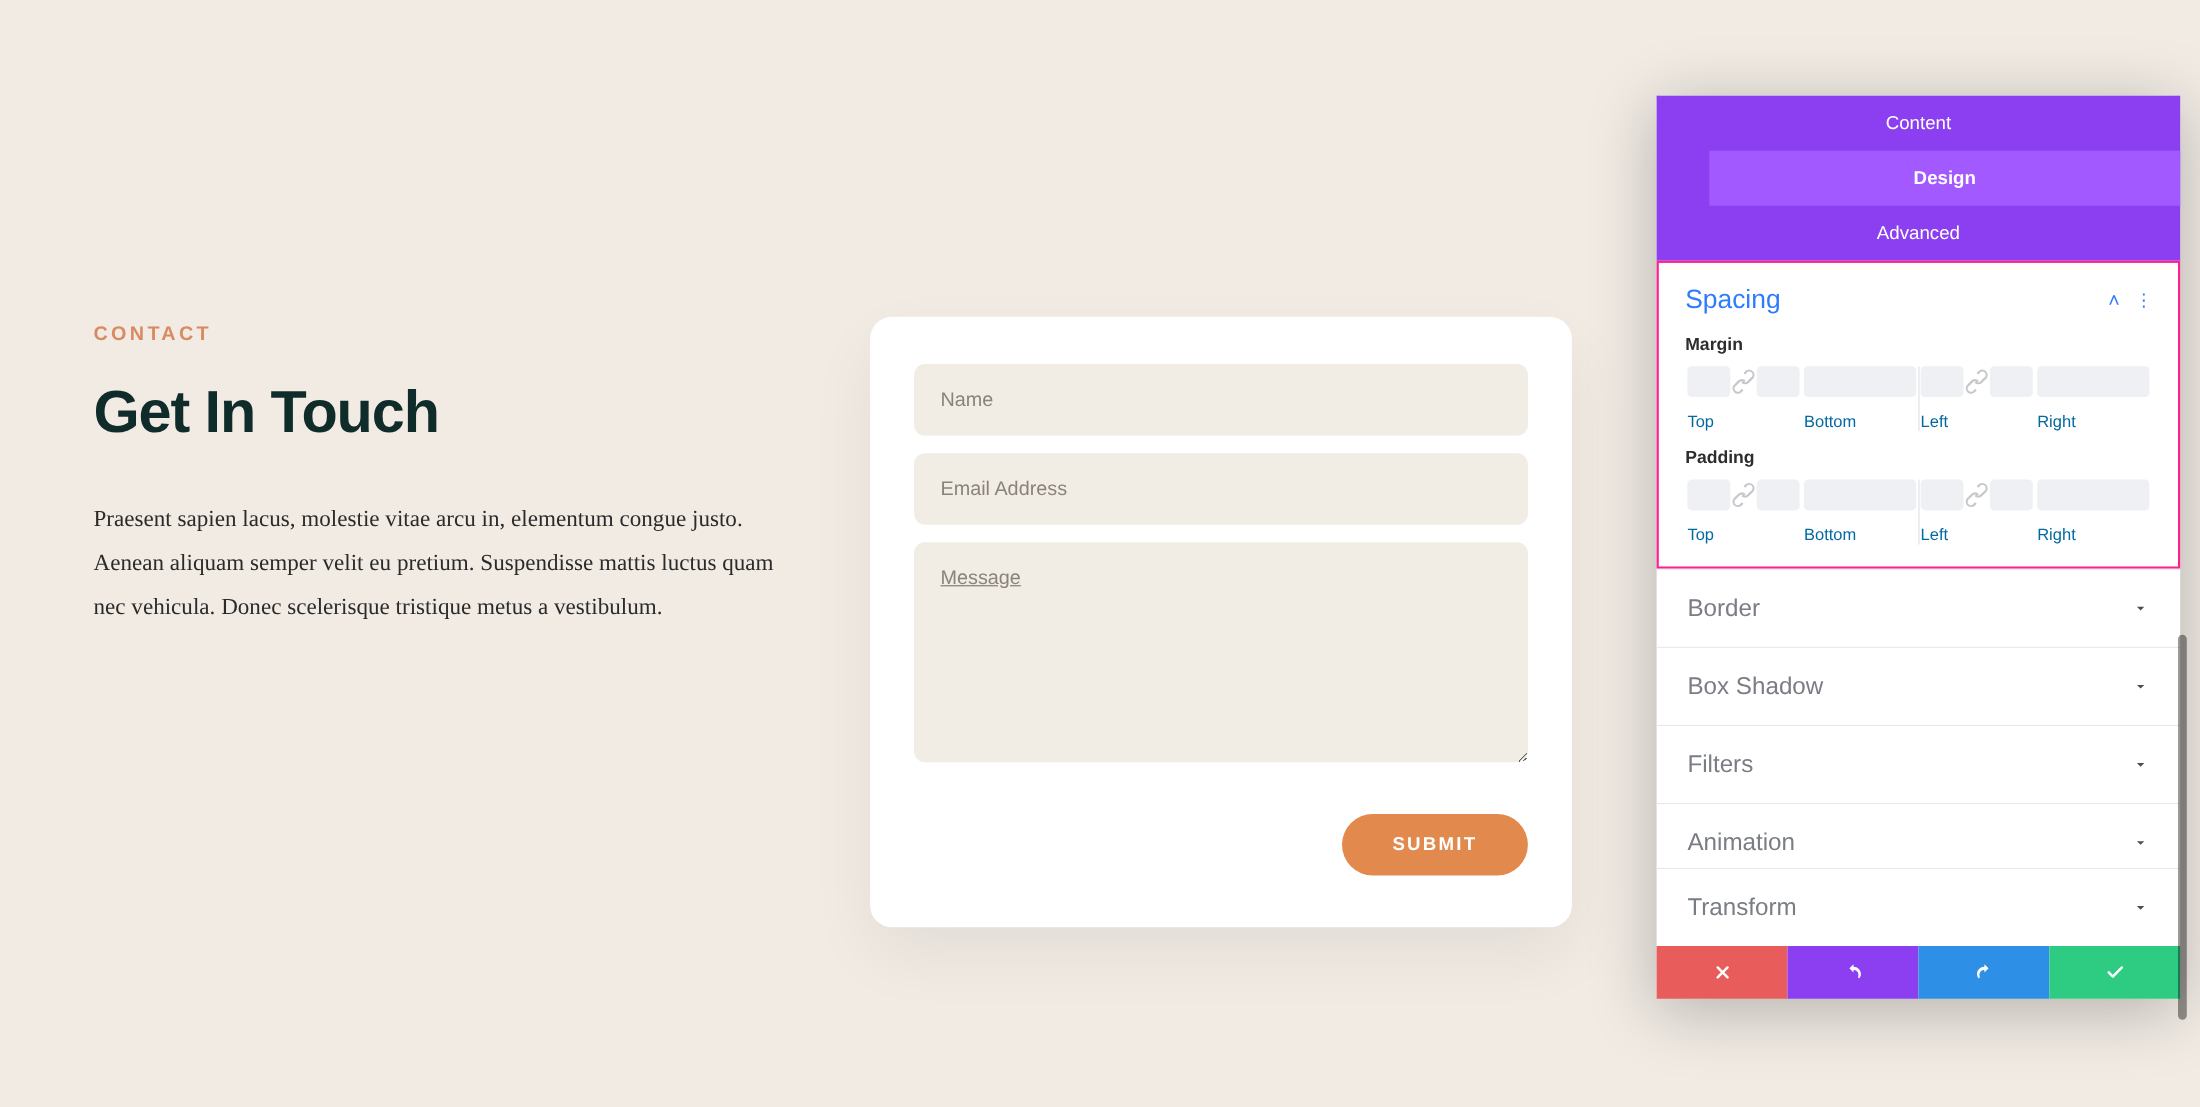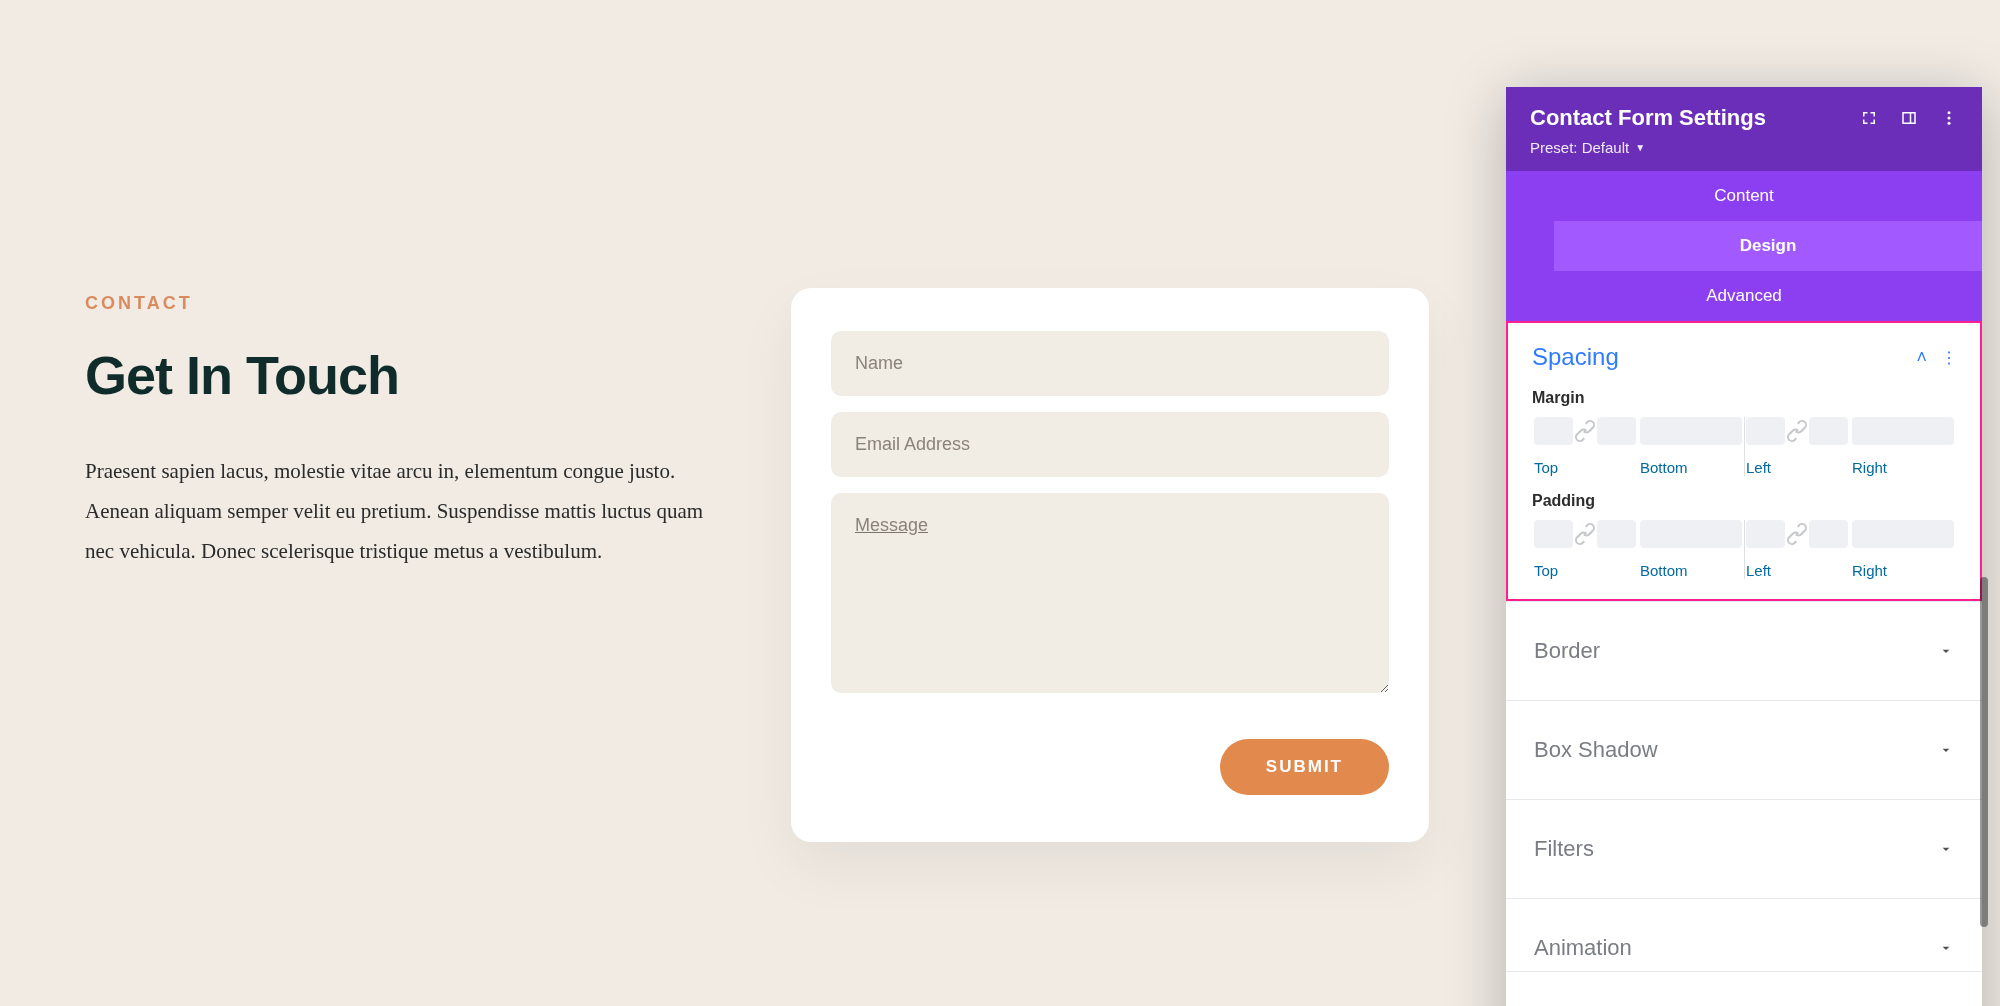--- a/index.html
+++ b/index.html
@@ -162,21 +162,21 @@
     content: "";
     position: absolute; left: 0; top: 0; bottom: 0;
     border-left: 1px solid #dcdfe4;
   }
   .cap { text-align: left; font-size: 15px; margin-top: 14px; color: #0369a1; }
 
   
   .row-collapsed {
     border-top: 1px solid #e7e8eb;
     display: flex; justify-content: space-between; align-items: center;
-    padding: 36px 28px;
+    padding: 22px 28px;
     cursor: pointer;
   }
   .row-collapsed .label { font-size: 22px; color: #7a7d83; }
   .row-collapsed .chev { color: #4c4e55; }
 
   
   .action-bar {
     display: flex; height: 48px;
   }
   .action-bar .abtn {
@@ -202,42 +202,20 @@
   <input class="field" type="text" placeholder="Name" style="">
   <input class="field" type="text" placeholder="Email Address" style="">
   <textarea class="field" placeholder="Message" style=""></textarea>
   <div class="submit-row">
     <button class="submit-btn">SUBMIT</button>
   </div>
 </div>
 
 <div class="panel">
 
-  <div class="panel-header">
-    <div class="row">
-      <div class="panel-title">Contact Form Settings</div>
-      <div class="header-icons">
-        <svg class="ic" viewBox="0 0 24 24">
-            <path d="M4 4h6v2H6v4H4V4zm10 0h6v6h-2V6h-4V4zM4 14h2v4h4v2H4v-6zm14 0h2v6h-6v-2h4v-4z"></path>
-          </svg>
-        <svg class="ic" viewBox="0 0 24 24">
-            <path d="M3 4h18v16H3V4zm12 2v12h4V6h-4zM5 6v12h8V6H5z"></path>
-          </svg>
-        <svg class="ic" viewBox="0 0 24 24">
-            <circle cx="12" cy="5" r="2"></circle>
-            <circle cx="12" cy="12" r="2"></circle>
-            <circle cx="12" cy="19" r="2"></circle>
-          </svg>
-      </div>
-    </div>
-    <div class="preset">
-      <span>Preset: Default</span>
-      <span class="caret">▼</span>
-    </div>
-  </div>
 
   <div class="tabs">
     <div class="tab">Content</div>
     <div class="tab active">Design</div>
     <div class="tab">Advanced</div>
   </div>
 
   <div class="sec-spacing">
     <div class="sec-head">
       <div class="title">Spacing</div>

